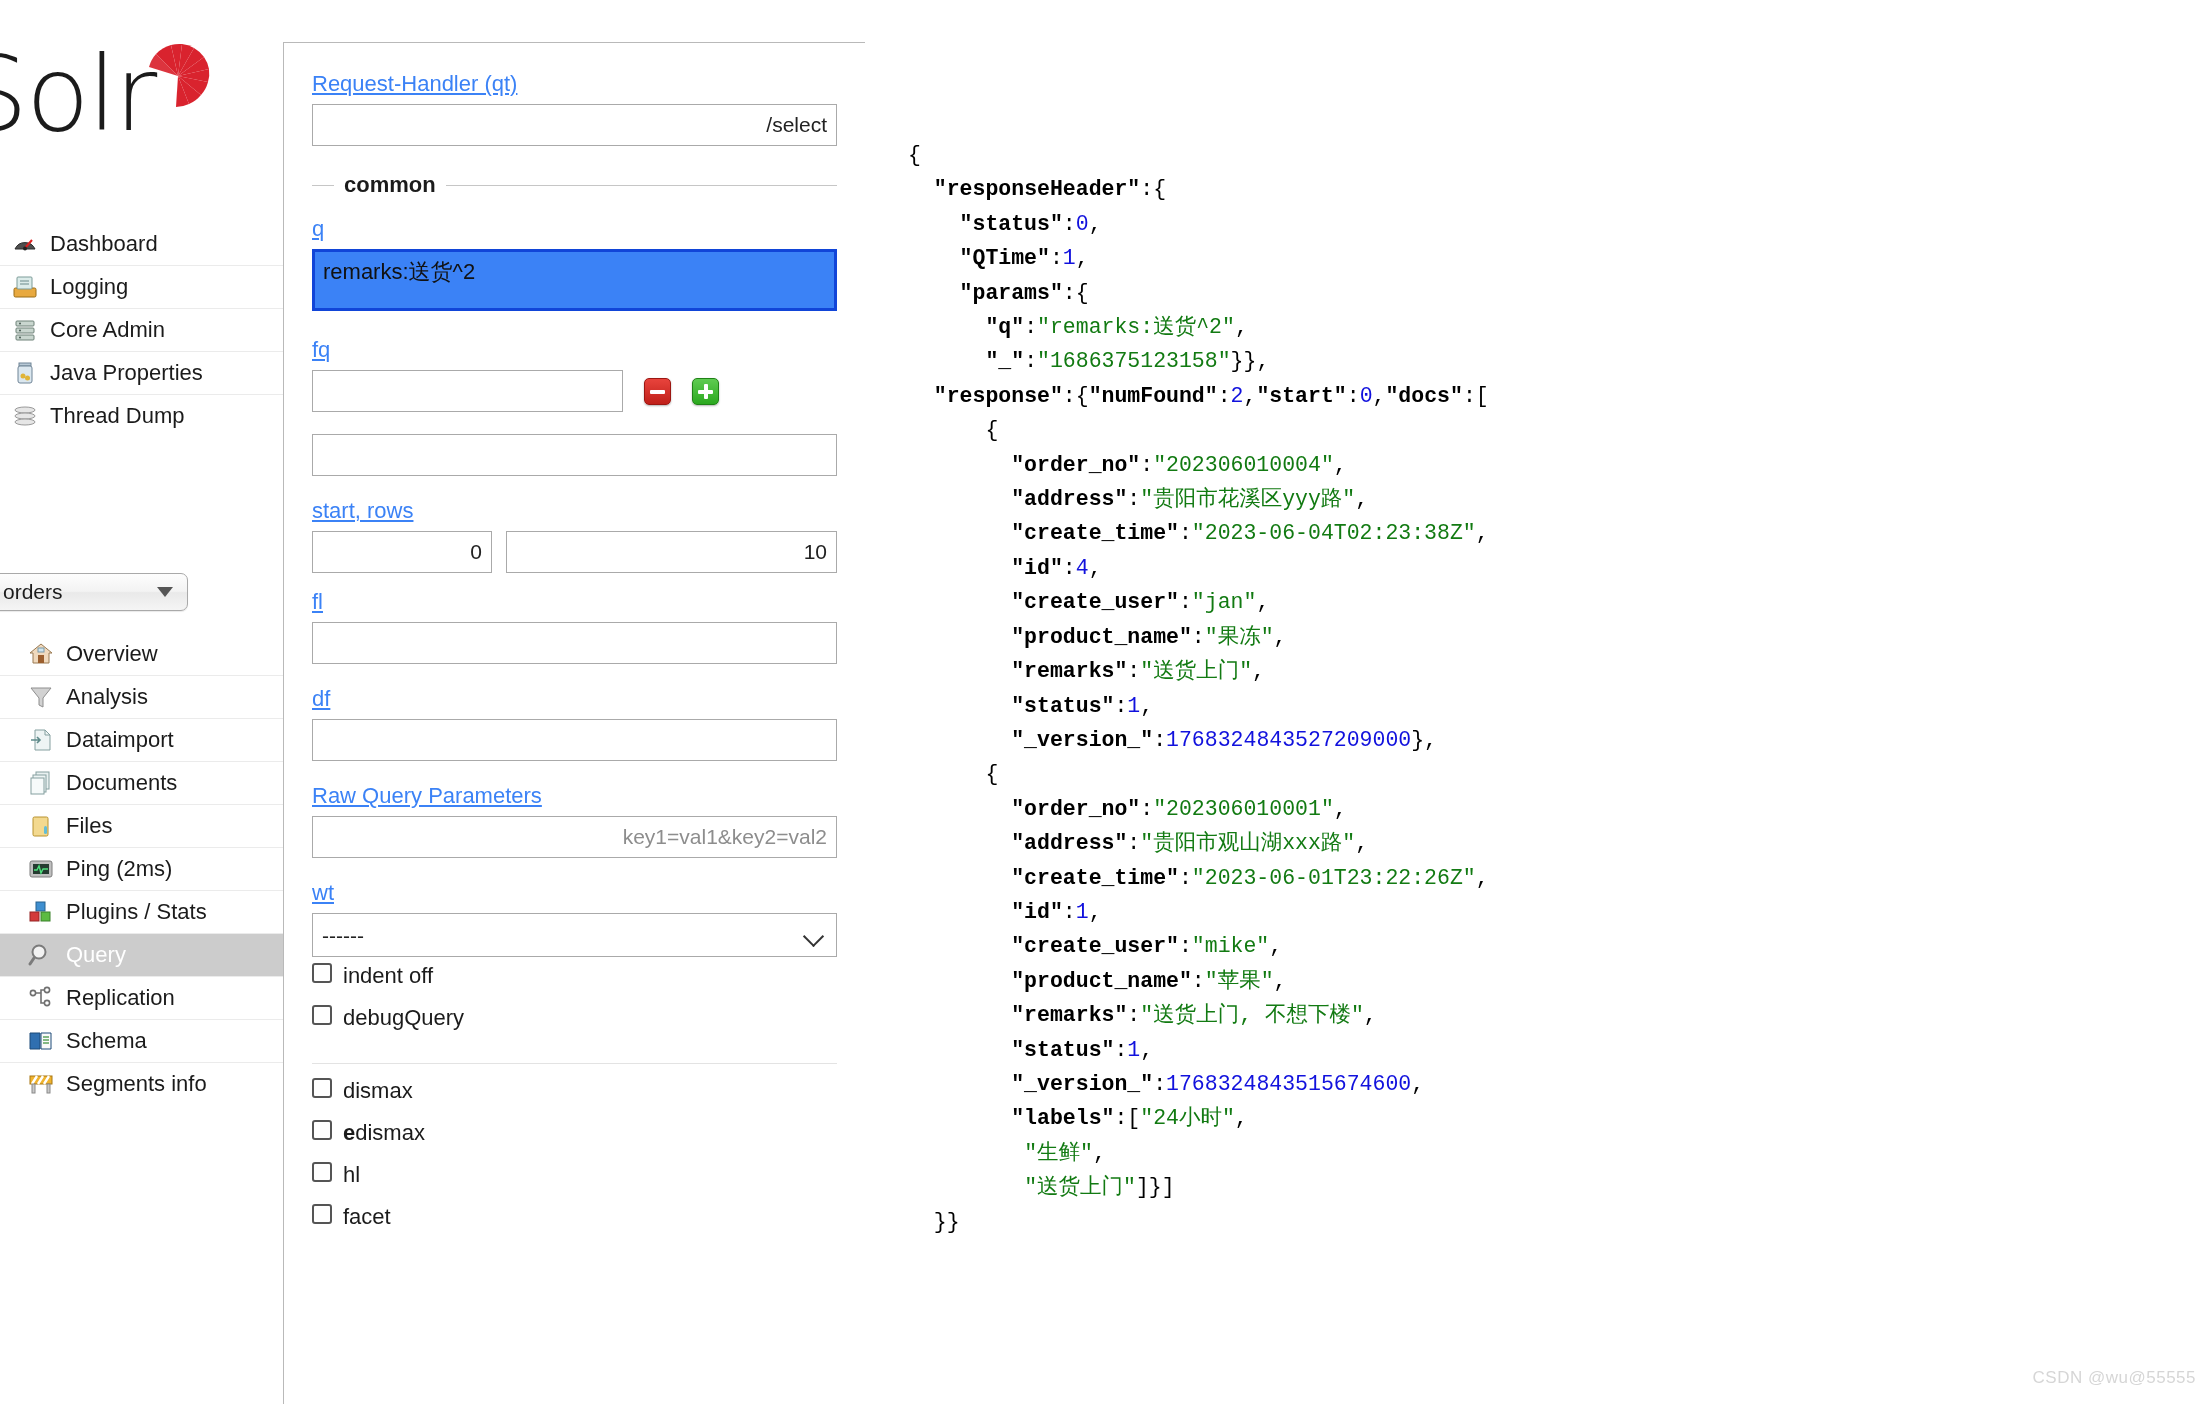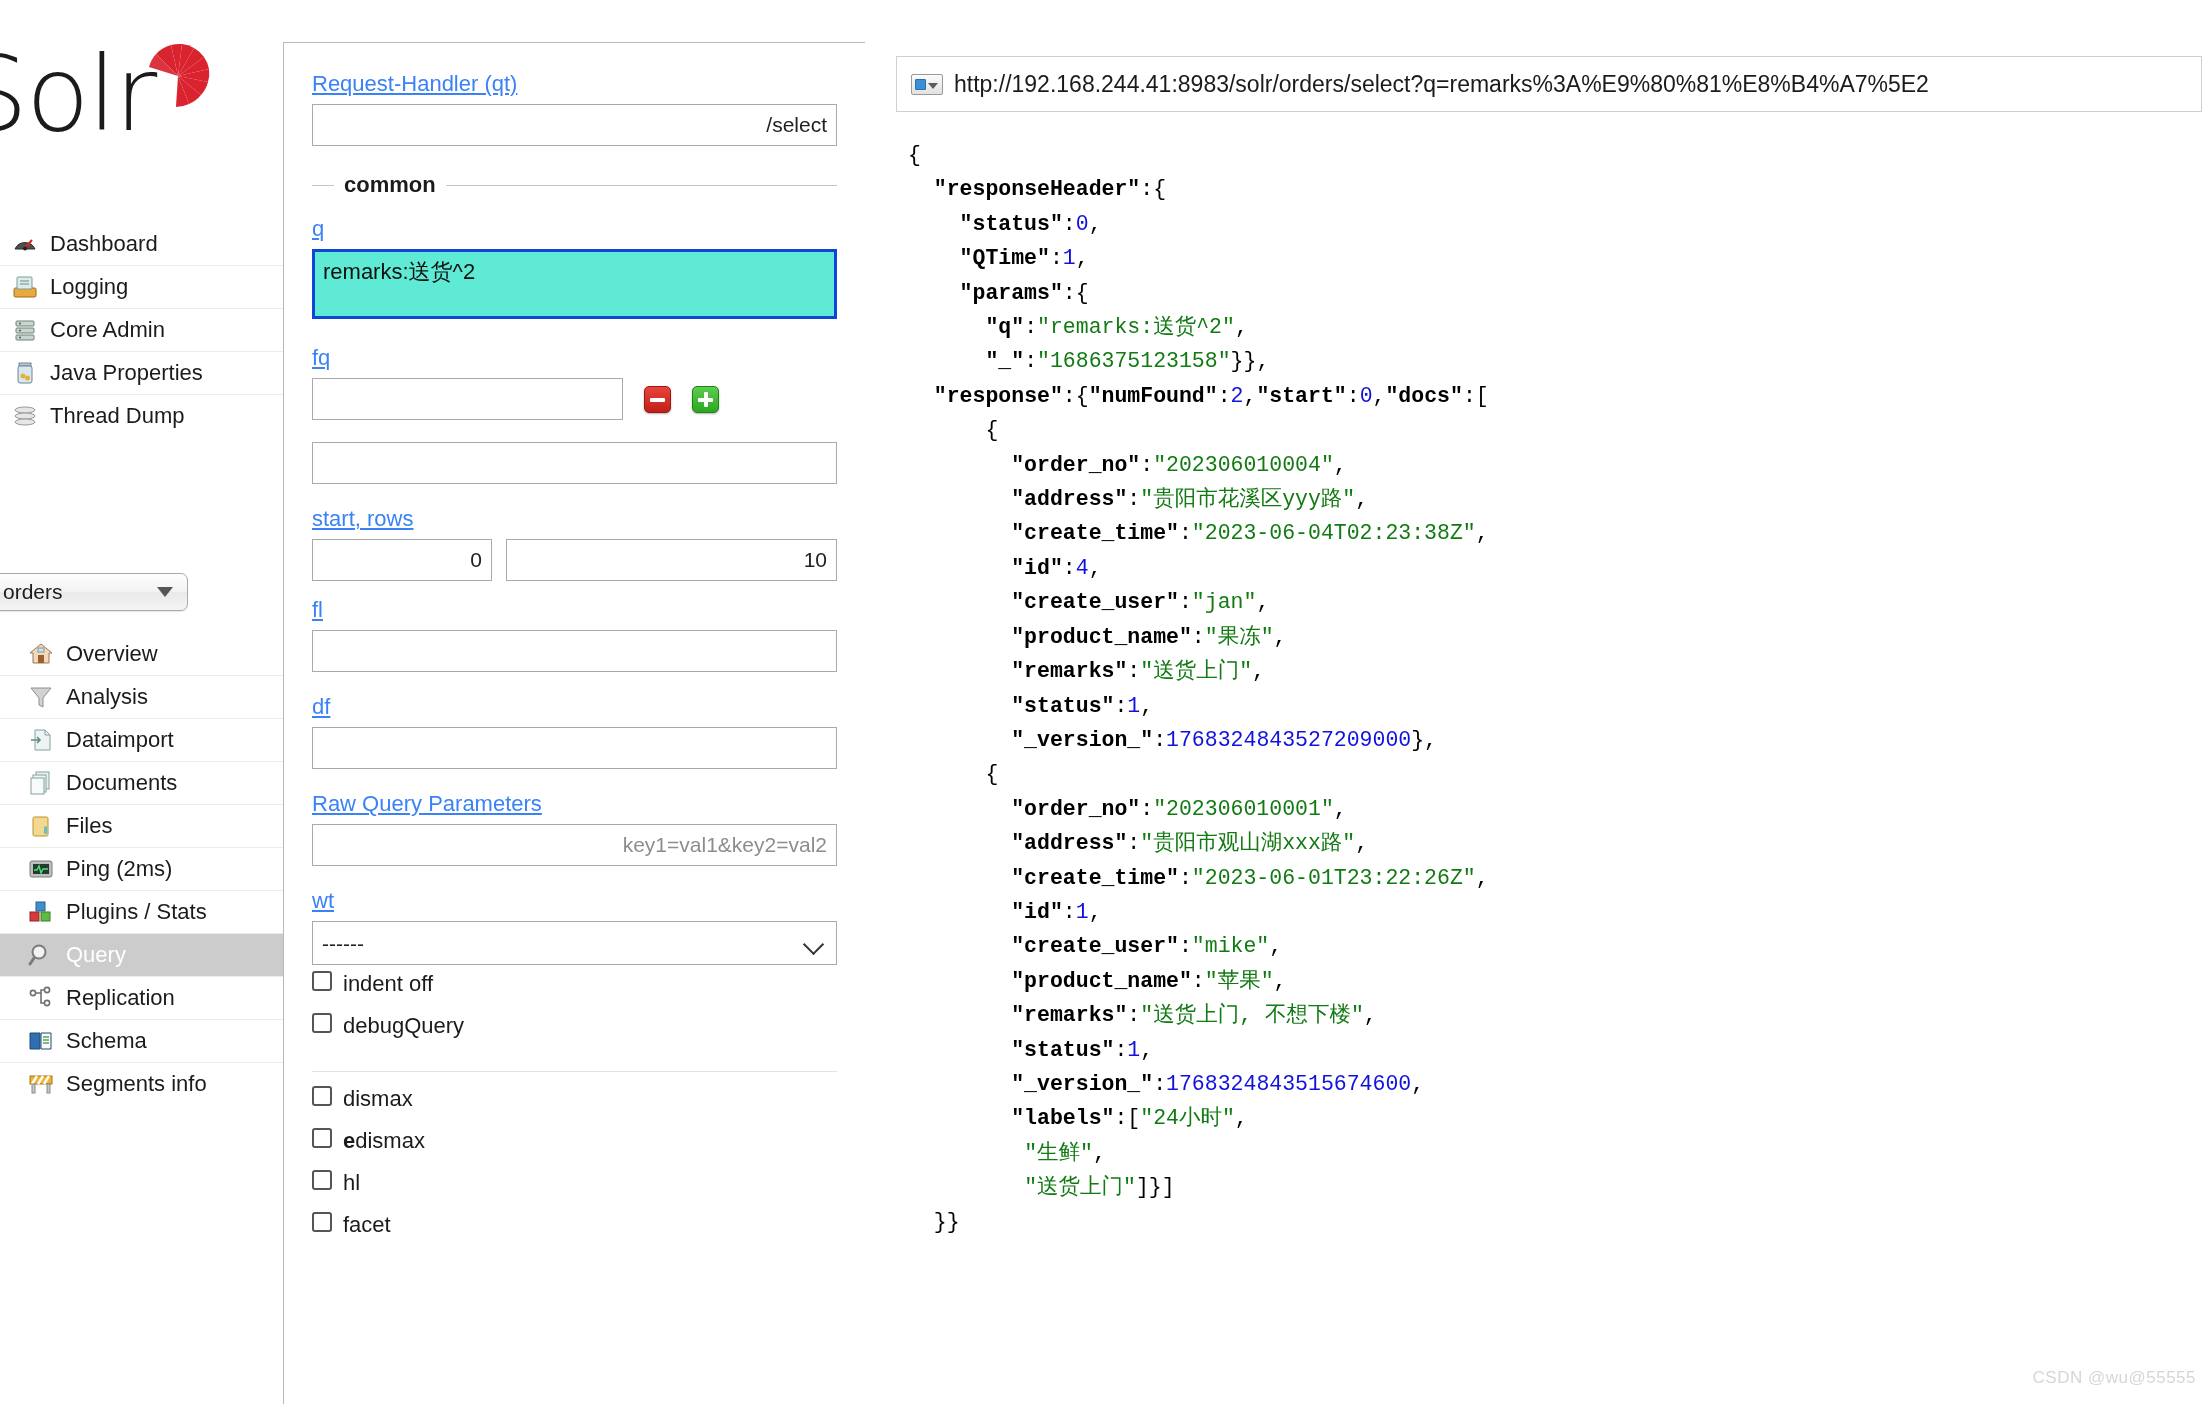--- a/index.html
+++ b/index.html
@@ -91,22 +91,22 @@
   .gap { height: 22px; }
 
   .legend-row {
     display: flex; align-items: center; margin: 26px 0 18px 0;
   }
   .legend-dash { width: 22px; height: 1px; background: #c6c6c6; }
   .legend-txt { font-size: 22px; font-weight: 700; color: #1b1b1b; padding: 0 10px; }
   .legend-line { flex: 1; height: 1px; background: #c6c6c6; }
 
   textarea.qbox {
-    width: 100%; height: 70px;
-    border: 3px solid #1145d8; background: #5eead4;
+    width: 100%; height: 62px;
+    border: 3px solid #1145d8; background: #3b82f6;
     font-size: 22px; color: #111; padding: 6px 8px;
     font-family: "Liberation Sans", sans-serif;
     resize: none; outline: none; line-height: 1.25;
   }
   .fq-row { display: flex; align-items: center; gap: 0; }
   .fq-row .txtinput { width: 311px; }
   .sq-btn {
     width: 27px; height: 27px; border-radius: 5px; margin-left: 21px;
     position: relative; cursor: pointer;
     box-shadow: 0 1px 2px rgba(0,0,0,.3);
@@ -498,27 +498,20 @@
       <span class="cblabel">hl</span>
     </div>
     <div class="cbrow">
       <span class="cbox"></span>
       <span class="cblabel">facet</span>
     </div>
   </div>
 
   <div id="result-panel">
 
-    <div class="urlbar">
-      <span class="url-ico">
-        <span class="sq"></span>
-          <span class="arw"></span>
-      </span>
-      <span class="url-text">http://192.168.244.41:8983/solr/orders/select?q=remarks%3A%E9%80%81%E8%B4%A7%5E2</span>
-    </div>
 
     <pre class="json" id="json-out"><span class="p">{</span>
   <span class="k">"responseHeader"</span><span class="p">:{</span>
     <span class="k">"status"</span><span class="p">:</span><span class="n">0</span><span class="p">,</span>
     <span class="k">"QTime"</span><span class="p">:</span><span class="n">1</span><span class="p">,</span>
     <span class="k">"params"</span><span class="p">:{</span>
       <span class="k">"q"</span><span class="p">:</span><span class="s">"remarks:送货^2"</span><span class="p">,</span>
       <span class="k">"_"</span><span class="p">:</span><span class="s">"1686375123158"</span><span class="p">}},</span>
   <span class="k">"response"</span><span class="p">:{</span><span class="k">"numFound"</span><span class="p">:</span><span class="n">2</span><span class="p">,</span><span class="k">"start"</span><span class="p">:</span><span class="n">0</span><span class="p">,</span><span class="k">"docs"</span><span class="p">:[</span>
       <span class="p">{</span>

